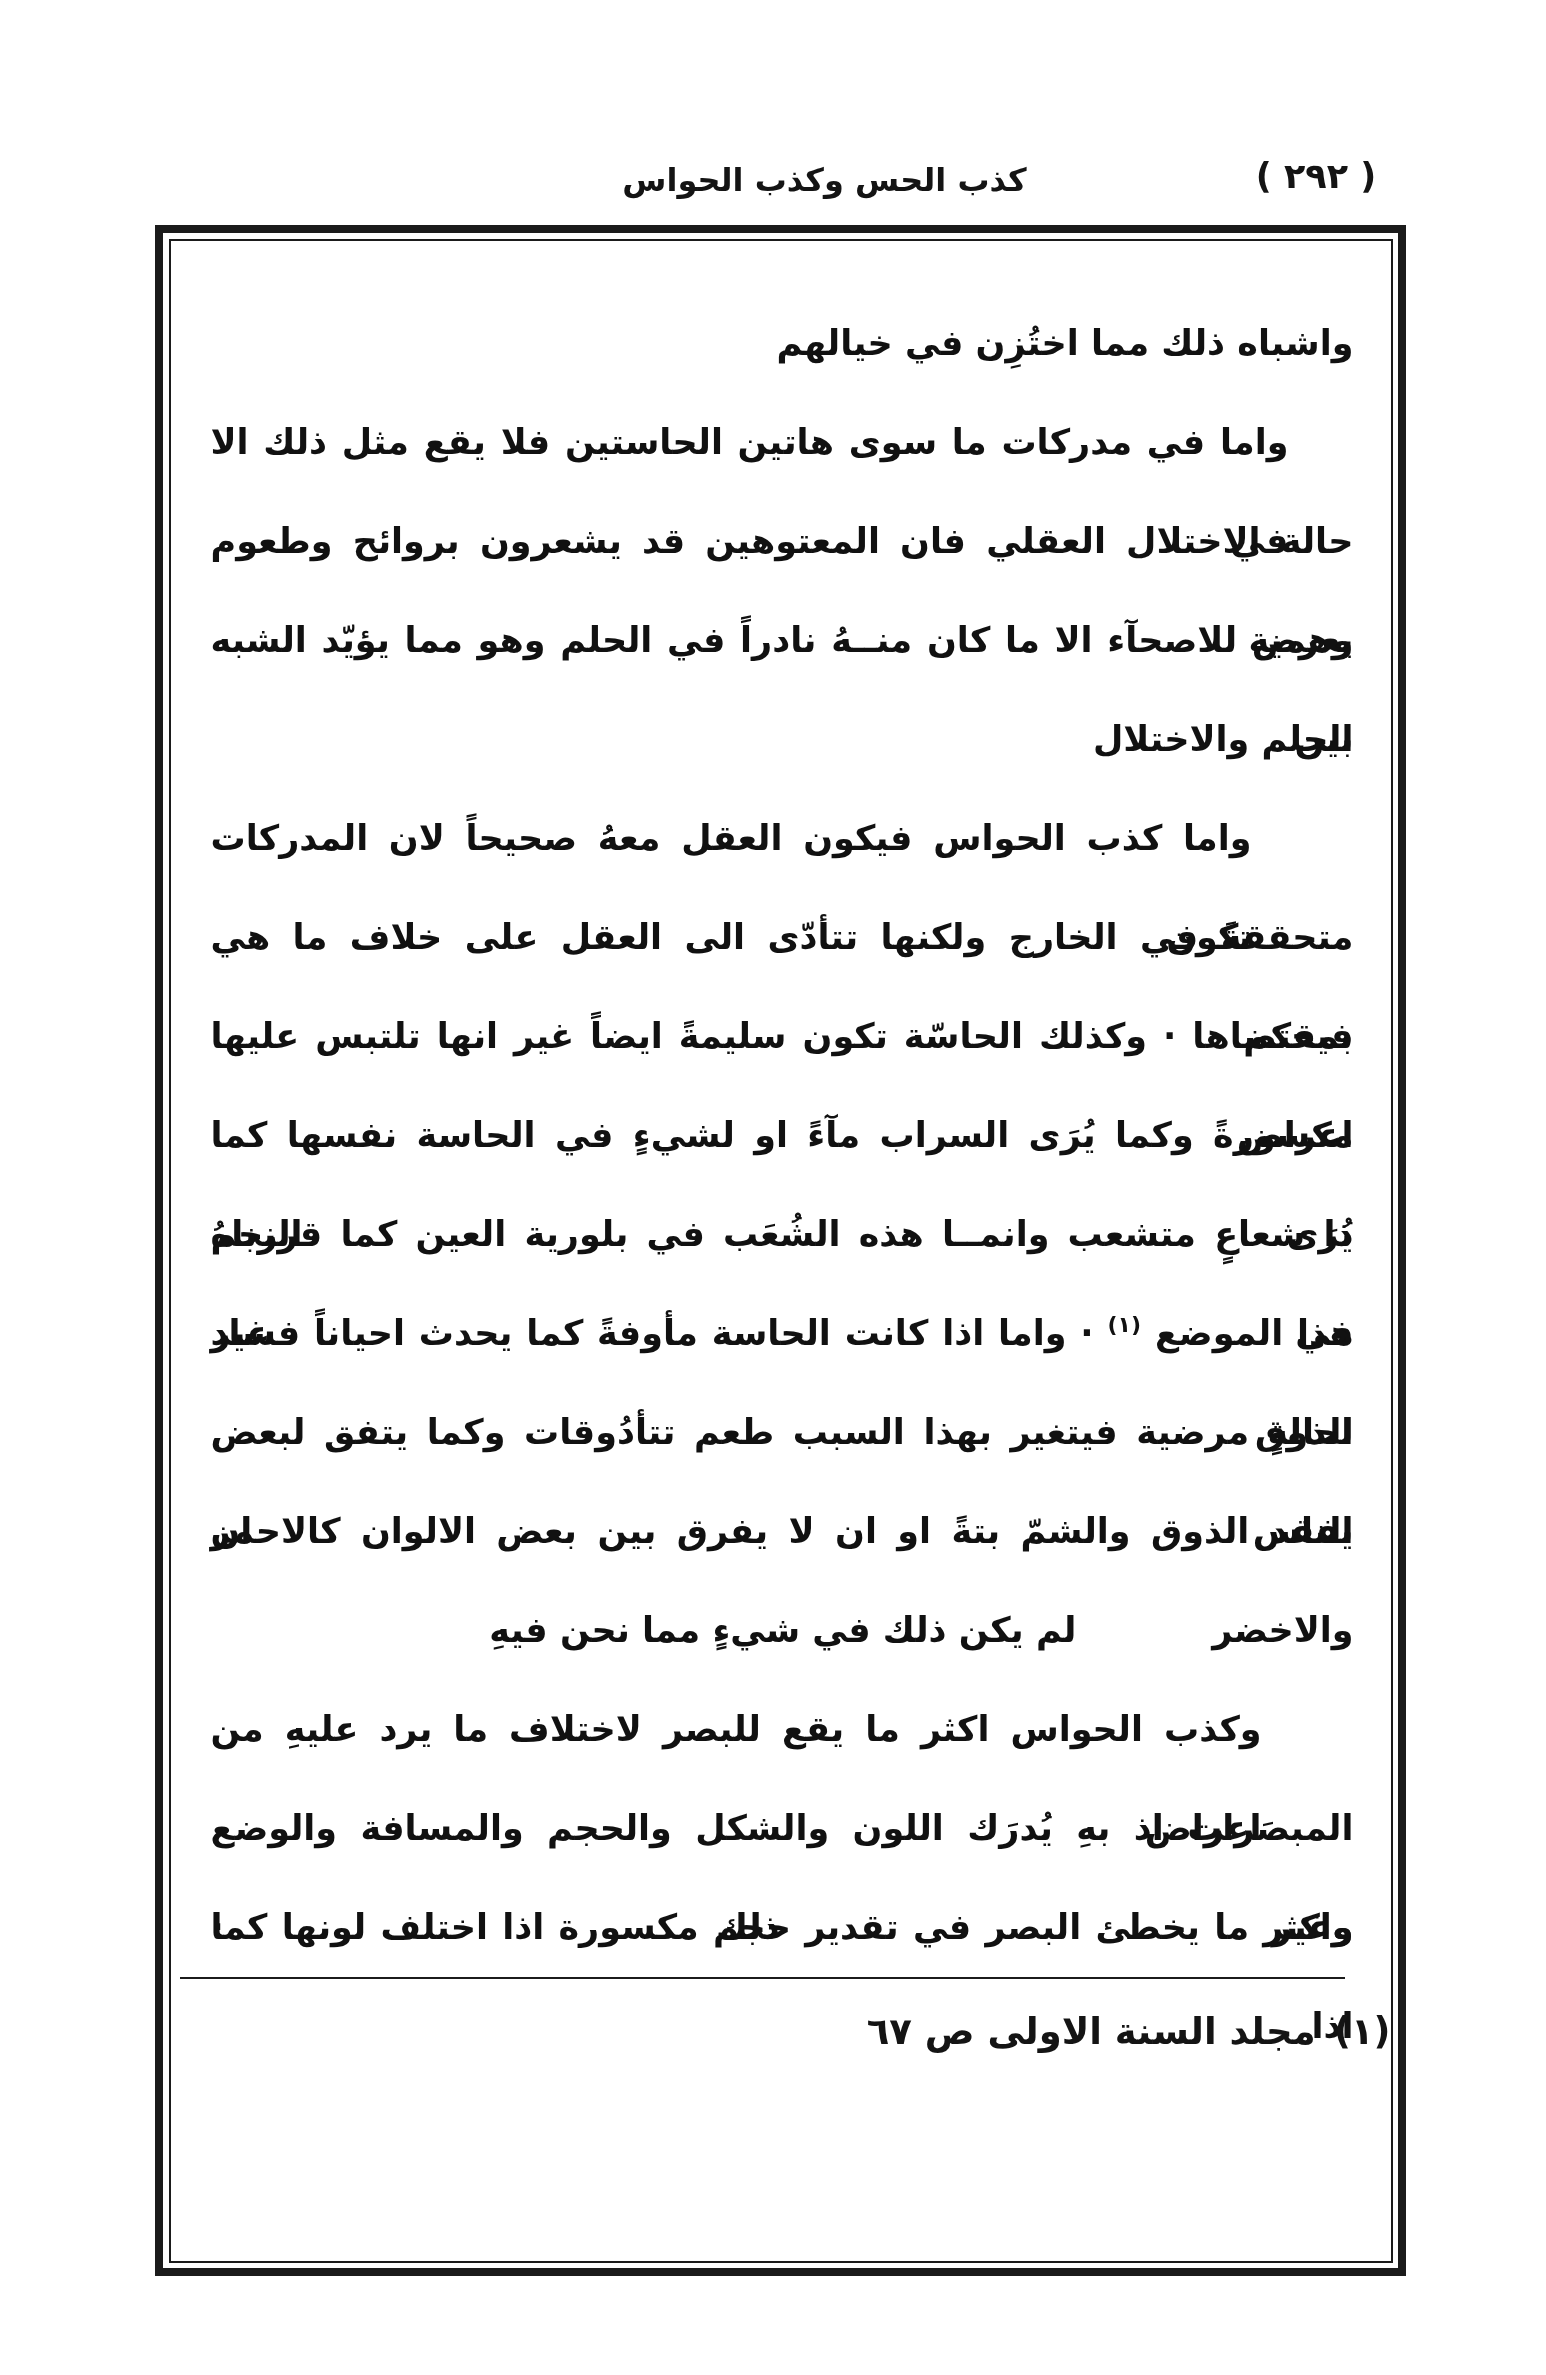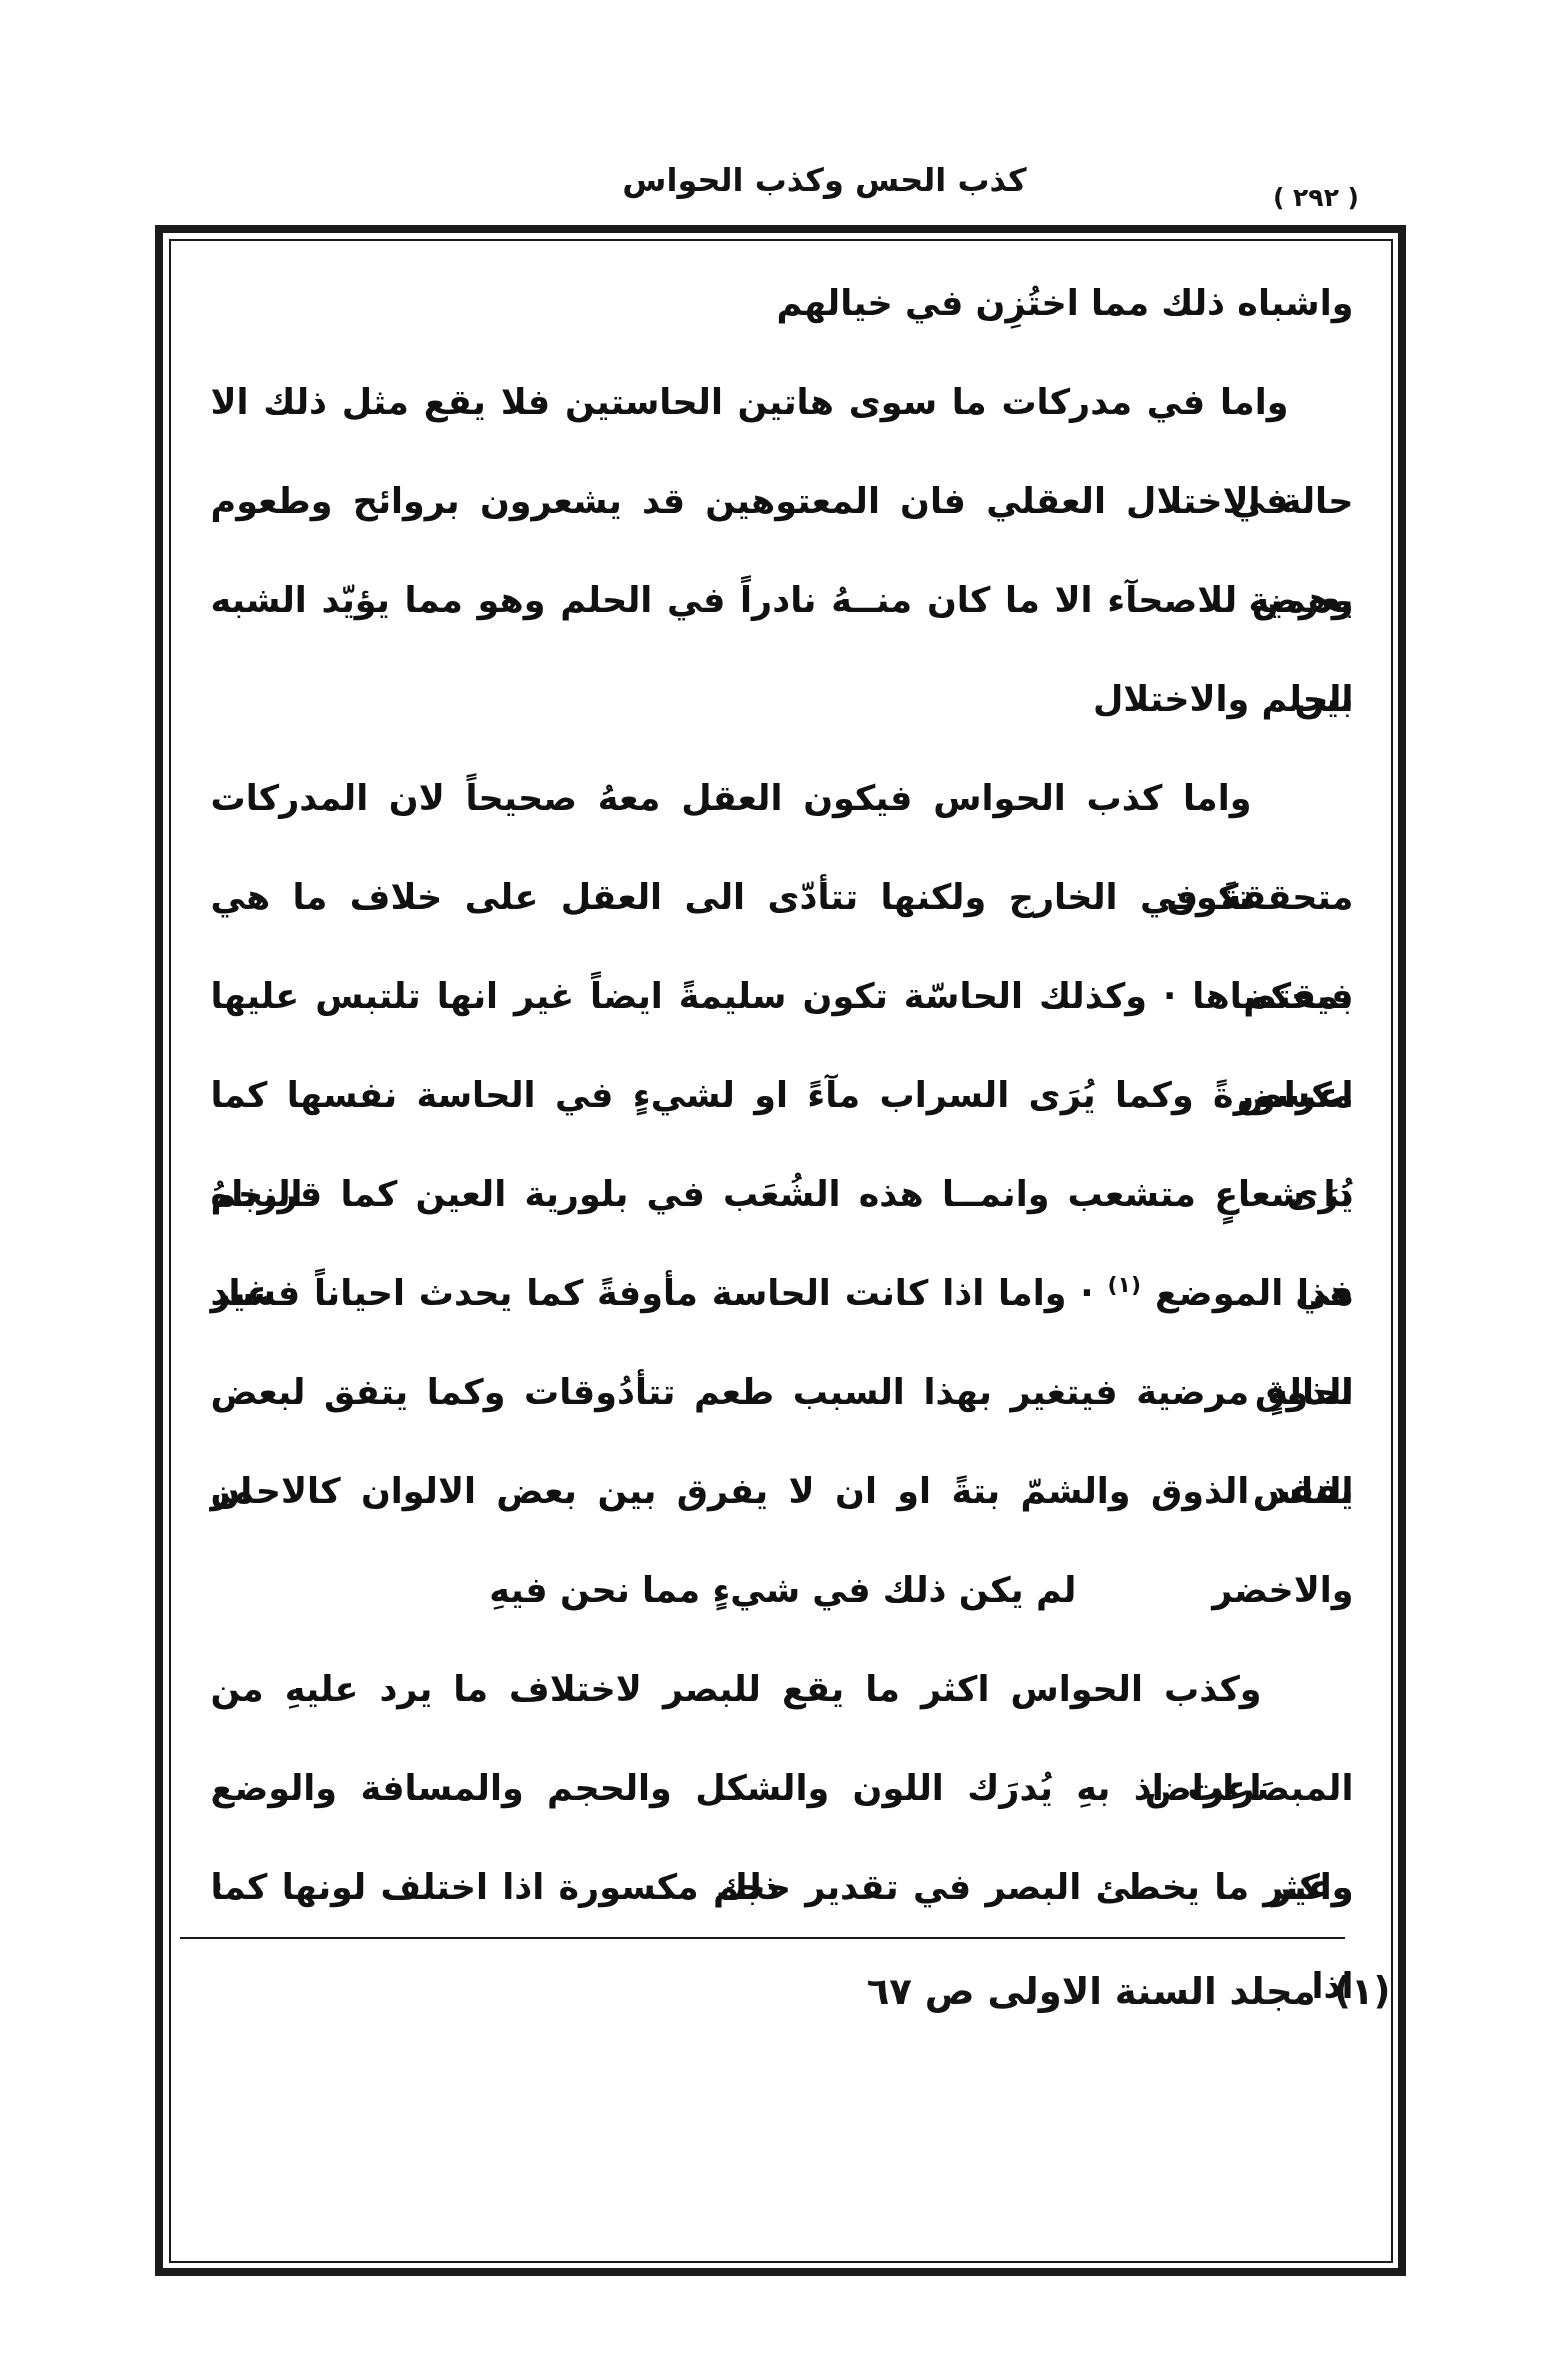--- a/index.html
+++ b/index.html
@@ -22,26 +22,26 @@
     right: 0;
     text-align: center;
     direction: rtl;
     font-size: 32px;
     font-weight: bold;
     line-height: 92px;
     letter-spacing: 0;
   }
   .page-number {
     position: absolute;
-    top: 161px;
+    top: 139px;
     left: 1235px;
     width: 162px;
     text-align: center;
     direction: rtl;
-    font-size: 25px;
+    font-size: 35px;
     font-weight: bold;
     line-height: 74px;
     white-space: nowrap;
   }
 
   
   .frame {
     position: absolute;
     left: 155px;
     top: 225px;
@@ -53,20 +53,21 @@
   .frame-inner {
     position: absolute;
     top: 5.5px; left: 5.5px; right: 5.5px; bottom: 5.5px;
     border: 2.8px solid #1b1b1b;
   }
 
   
   .body-text {
     direction: rtl;
     padding: 13px 37px 0 40px;
+    margin-top: 40px;
   }
   .line {
     height: 99px;
     line-height: 99px;
     font-size: 35px;
     font-weight: bold;
     color: #111111;
   }
   .justify {
     text-align: justify;

